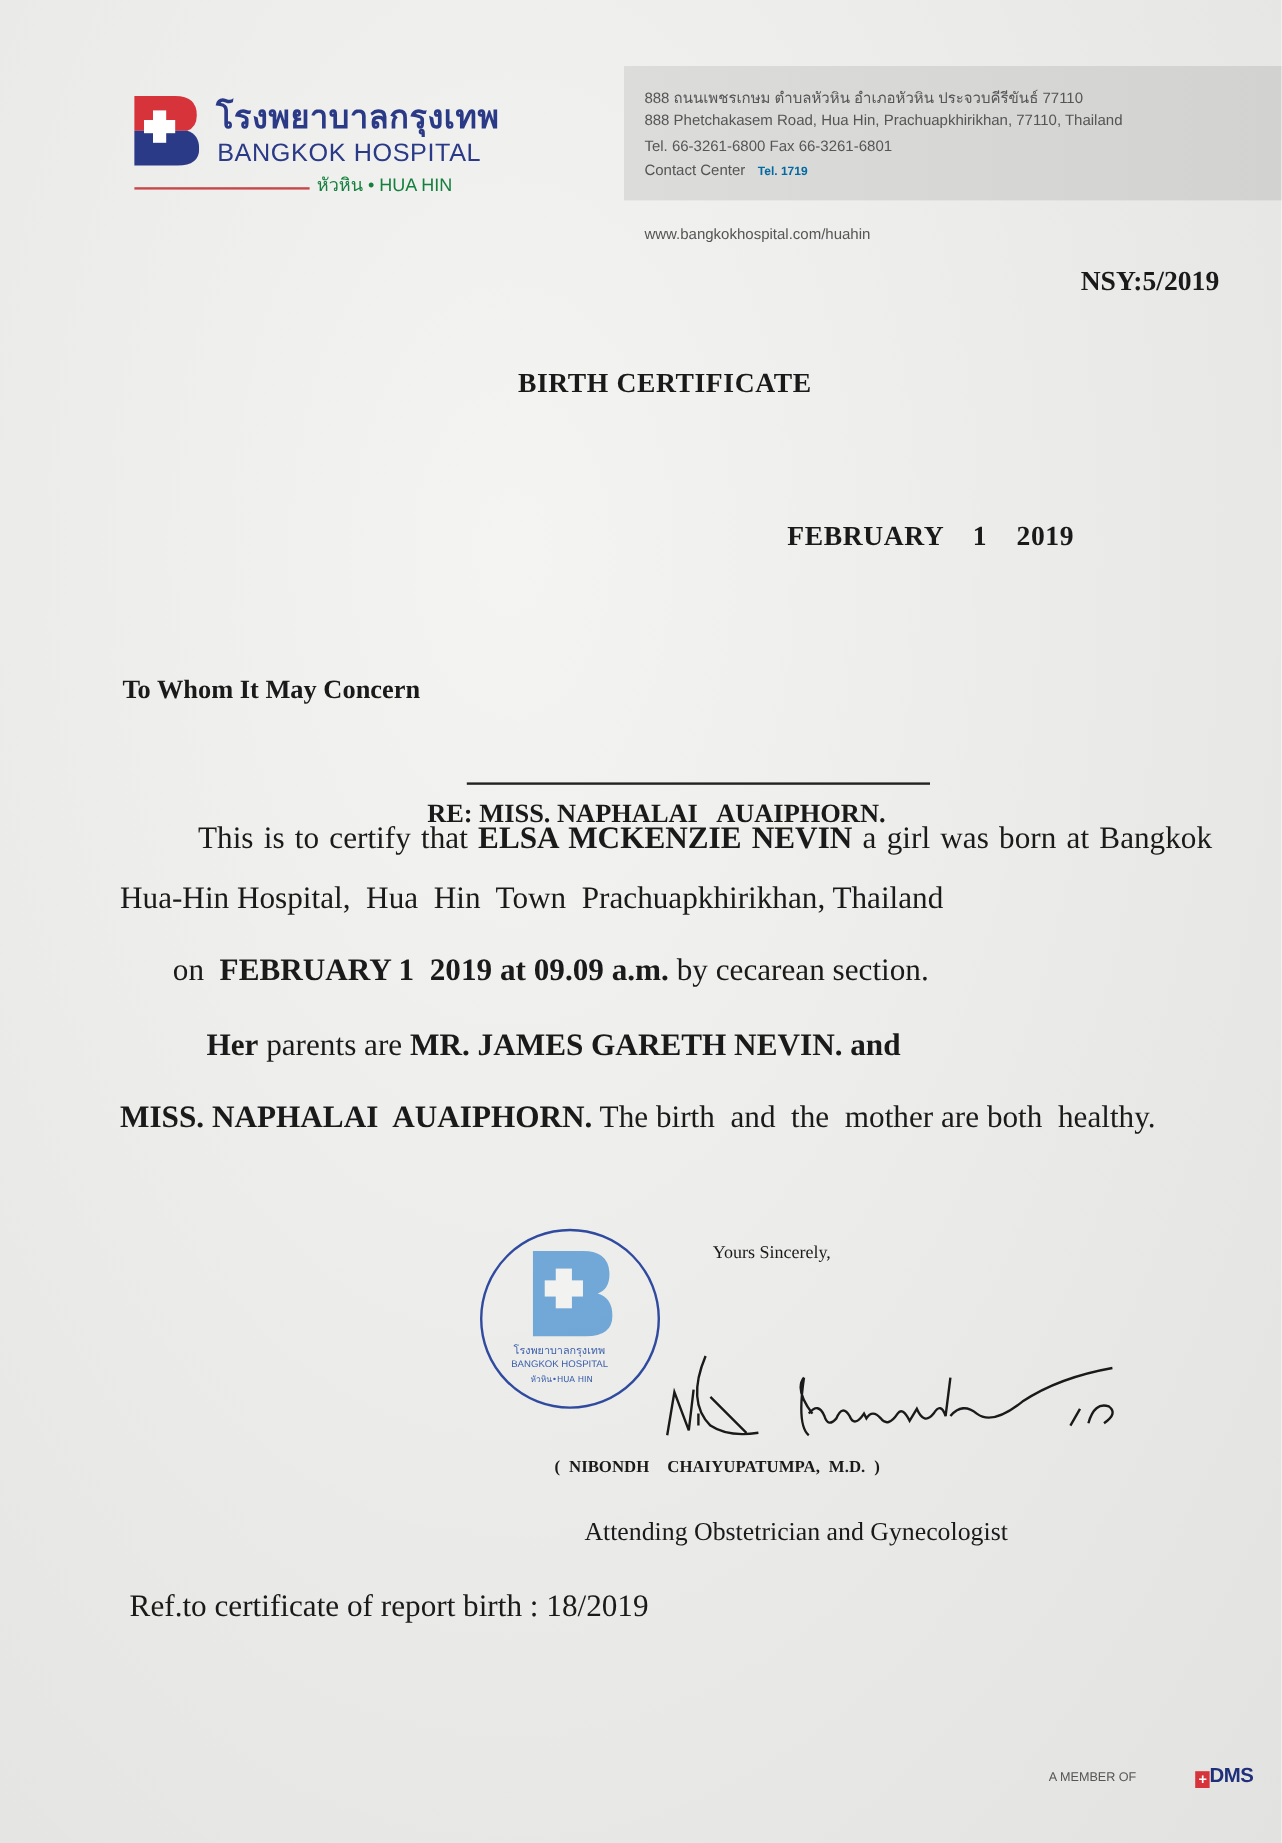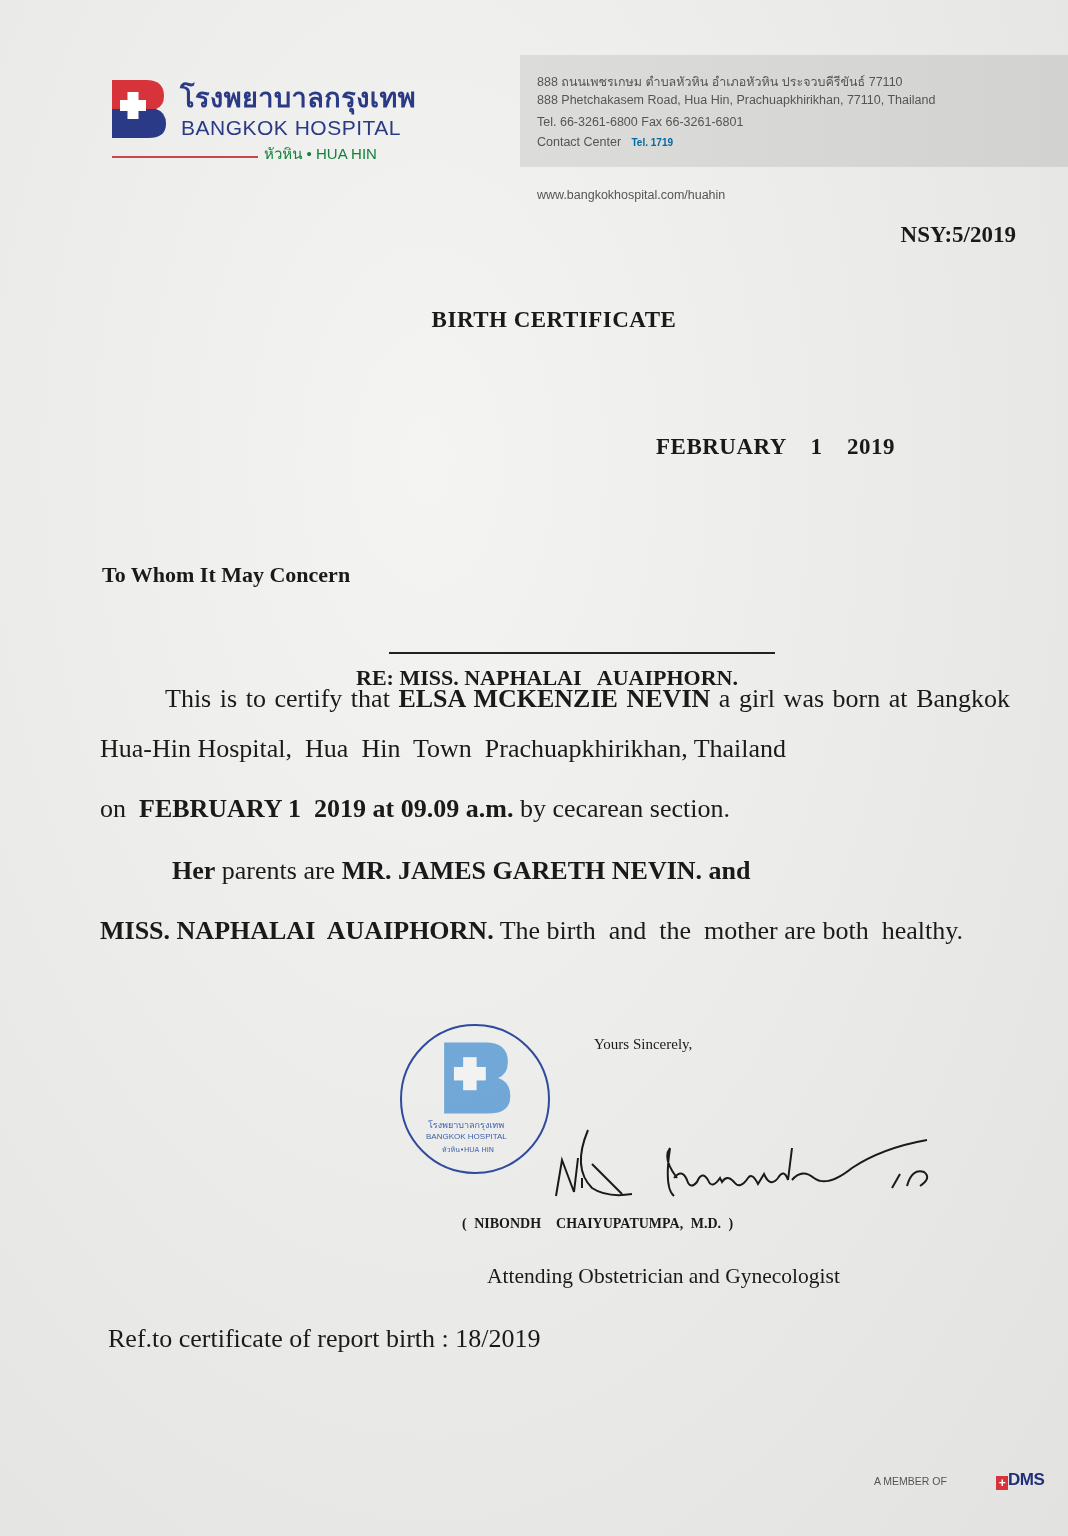--- a/index.html
+++ b/index.html
@@ -71,21 +71,21 @@
 <div class="abs title">BIRTH CERTIFICATE</div>
 <div class="abs date" style="white-space:pre;">FEBRUARY  1  2019</div>
 <div class="abs salutation">To Whom It May Concern</div>
 <div class="abs re-line" style="white-space:pre;">RE: MISS. NAPHALAI   AUAIPHORN.</div>
 <div class="abs re-underline"></div>
 
 <div class="abs body p1">
   <span>This is to certify that </span><b>ELSA MCKENZIE NEVIN</b><span> a girl was born at Bangkok</span>
 </div>
 <div class="abs body p2" style="white-space:pre;">Hua-Hin Hospital,  Hua  Hin  Town  Prachuapkhirikhan, Thailand</div>
-<div class="abs body p3" style="white-space:pre;"><span>on </span> <b>FEBRUARY 1  2019</b><b> at </b><b>09.09 a.m.</b><span> by cecarean section.</span></div>
+<div class="abs body p3" style="white-space:pre;margin-left:44px;"><span>on </span> <b>FEBRUARY 1  2019</b><b> at </b><b>09.09 a.m.</b><span> by cecarean section.</span></div>
 <div class="abs body p4" style="white-space:pre;"><b>Her</b><span> parents are </span><b>MR. JAMES GARETH NEVIN. and</b></div>
 <div class="abs body p5" style="white-space:pre;"><b>MISS. NAPHALAI  AUAIPHORN.</b><span> The birth  and  the  mother are both  healthy.</span></div>
 
 <div class="abs stamp">
   <svg style="position:absolute;left:38px;top:14px;" width="72" height="76" viewBox="0 0 56 62">
     <path d="M2 2 H36 Q54 2 54 18 Q54 28 46 31 Q56 34 56 46 Q56 60 38 60 H2 Z" fill="#5a9bd4" opacity="0.85"></path>
     <rect x="10" y="22" width="26" height="11" fill="#f2f2f0"></rect>
     <rect x="17.5" y="14" width="11" height="27" fill="#f2f2f0"></rect>
   </svg>
   <div style="position:absolute;left:26px;top:92px;font-family:'DejaVu Sans',sans-serif;font-size:9px;color:#3a5eab;">โรงพยาบาลกรุงเทพ</div>

